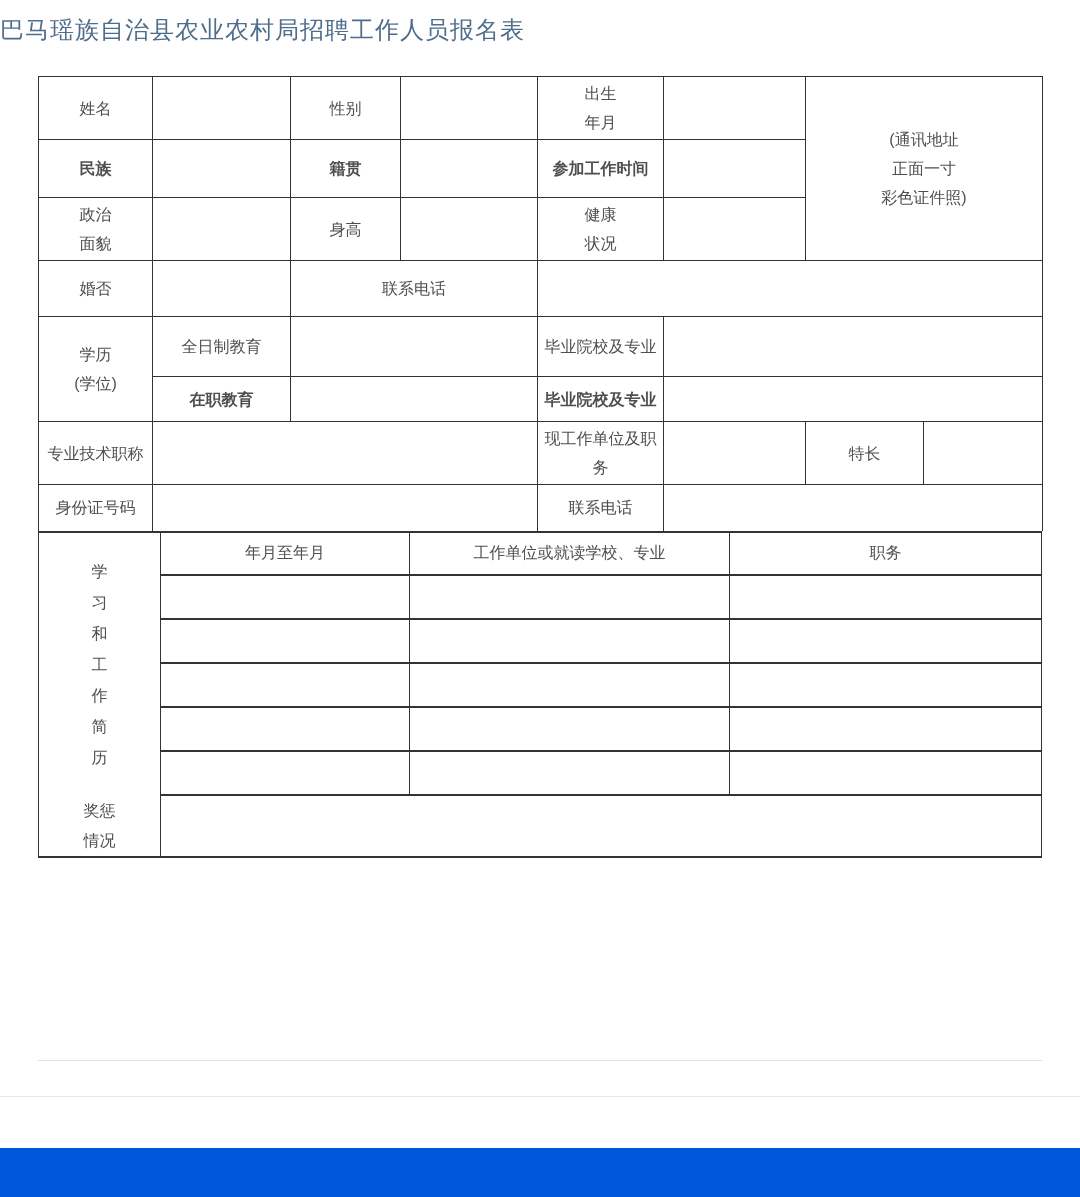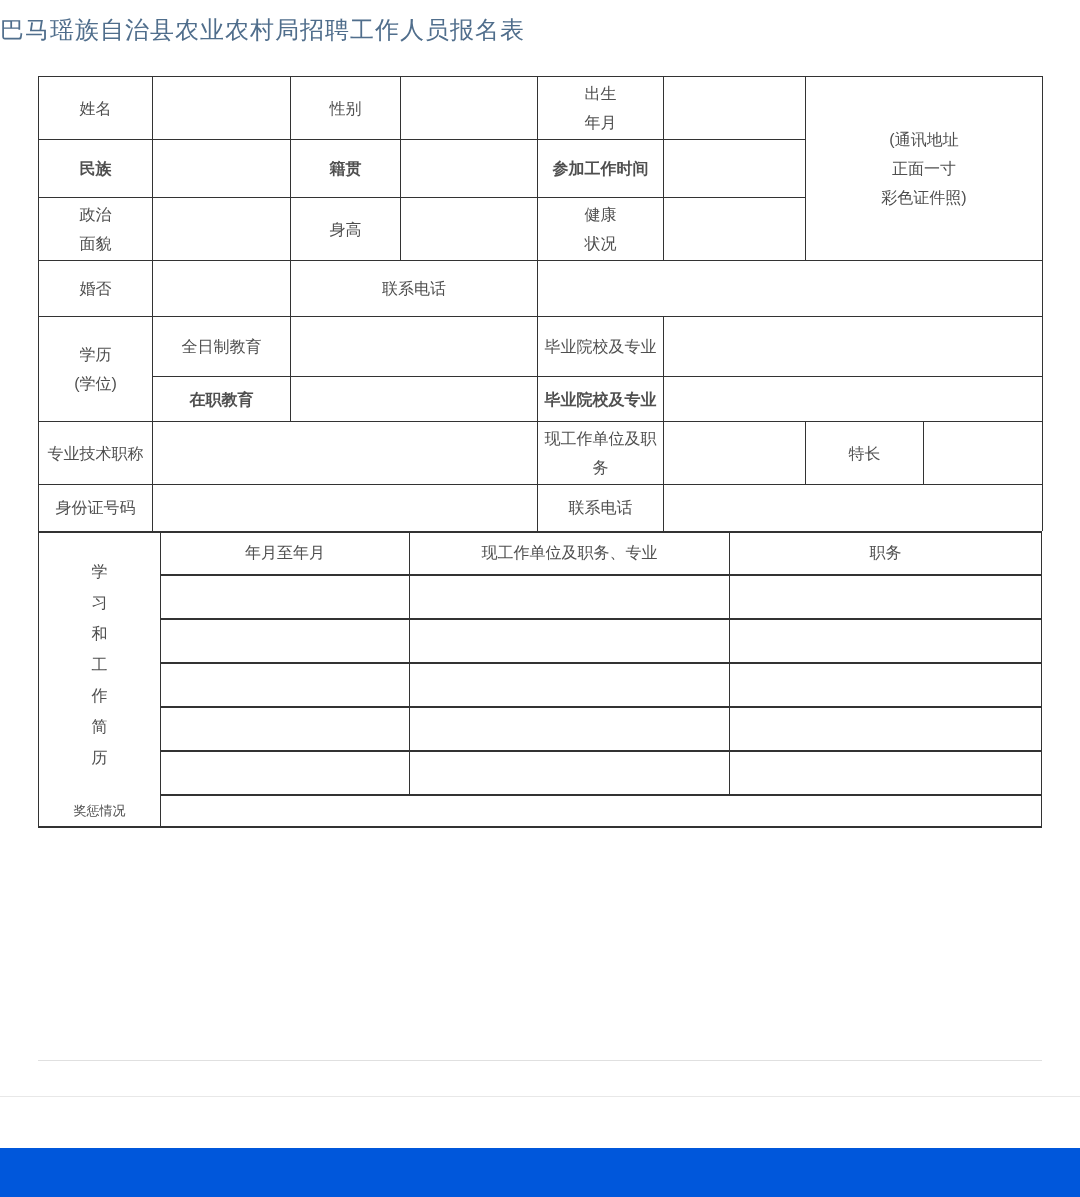--- a/index.html
+++ b/index.html
@@ -63,24 +63,24 @@
     display: flex;
     flex-direction: column;
     align-items: center;
     justify-content: center;
     font-size: 16px;
   }
   .vert-label span { line-height: 31px; }
   .awards-label {
     flex: 1;
     display: flex;
-    flex-direction: row;
+    flex-direction: column;
     align-items: center;
     justify-content: center;
-    font-size: 13px;
+    font-size: 16px;
     line-height: 30px;
   }
   .b-main { flex: 1; display: flex; flex-direction: column; }
   .b-header { display: flex; height: 43px; border-bottom: 2px solid #333333; }
   .b-row    { display: flex; height: 44px; border-bottom: 2px solid #333333; }
   .b-header .bc, .b-row .bc {
     display: flex; align-items: center; justify-content: center;
     font-size: 16px; color: #4f4f4f;
   }
   .bc1 { width: 249px; border-right: 1px solid #333333; }
@@ -209,21 +209,21 @@
         <span>历</span>
       </div>
       <div class="awards-label">
         <div>奖惩</div>
         <div>情况</div>
       </div>
     </div>
     <div class="b-main">
       <div class="b-header">
         <div class="bc bc1">年月至年月</div>
-        <div class="bc bc2">现工作单位及职务、专业</div>
+        <div class="bc bc2">工作单位或就读学校、专业</div>
         <div class="bc bc3">职务</div>
       </div>
       <div class="b-row">
         <div class="bc bc1"></div>
         <div class="bc bc2"></div>
         <div class="bc bc3"></div>
       </div>
       <div class="b-row">
         <div class="bc bc1"></div>
         <div class="bc bc2"></div>

